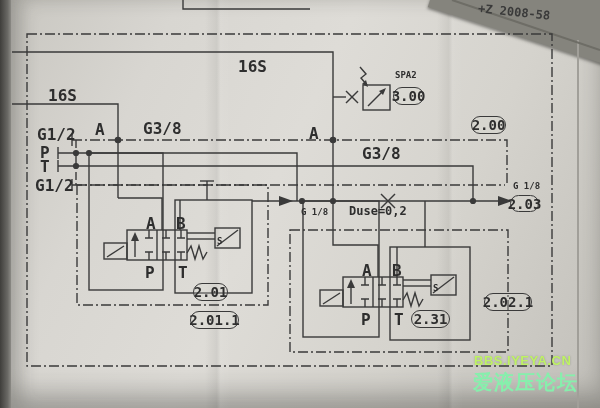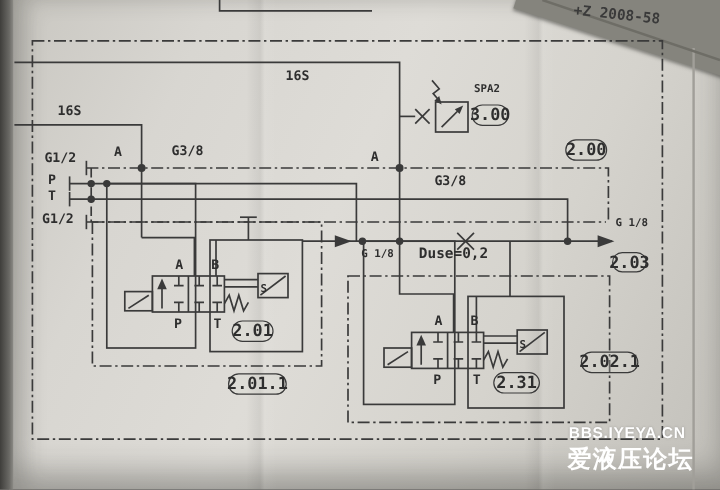--- a/index.html
+++ b/index.html
@@ -9,32 +9,32 @@
          background:linear-gradient(115deg,#c9c7c1 0%,#d8d6d1 22%,#dedcd7 45%,#d5d3cd 70%,#c2c0ba 100%);
          box-shadow:inset 0 -18px 22px rgba(40,40,35,.25), inset 14px 0 18px rgba(40,40,35,.18);}
   .crease{position:absolute;top:0;height:408px;width:26px;pointer-events:none;
           background:linear-gradient(90deg,rgba(0,0,0,0) 0%,rgba(0,0,0,.06) 45%,rgba(255,255,255,.05) 60%,rgba(0,0,0,0) 100%);}
   #edgeL{position:absolute;left:0;top:0;width:11px;height:408px;
          background:linear-gradient(90deg,#3f3e3b,#6a6965 70%,#8b8a85);}
   #cornerTR{position:absolute;left:440px;top:-70px;width:260px;height:120px;
             background:#85847d;transform:rotate(18deg);box-shadow:0 2px 3px rgba(50,50,45,.5);}
   #edgeR{position:absolute;left:577px;top:40px;width:2px;height:368px;background:#a19f99;}
   svg{position:absolute;left:0;top:0;}
-  .lbl{position:absolute;font-size:11px;font-weight:700;letter-spacing:0;white-space:nowrap;}
+  .lbl{position:absolute;font-size:16px;font-weight:700;letter-spacing:0;white-space:nowrap;}
   .sm{font-size:9px;}
   .pill{position:absolute;border:1.4px solid #3a3a3a;border-radius:9px;
         display:flex;align-items:center;justify-content:center;
         font-size:14px;font-weight:700;background:rgba(220,218,213,.25);}
   #docnum{position:absolute;left:478px;top:5px;font-size:12px;font-weight:700;
           transform:rotate(6deg);color:#3a3a3a;}
   #wm1{position:absolute;left:474px;top:353px;font-size:13px;font-weight:700;
-       color:#ffffff;font-family:"Liberation Sans","DejaVu Sans",sans-serif;letter-spacing:.5px;
+       color:#bef264;font-family:"Liberation Sans","DejaVu Sans",sans-serif;letter-spacing:.5px;
        text-shadow:0 0 2px rgba(80,80,80,.4);}
   #wm2{position:absolute;left:473px;top:369px;font-size:20px;font-weight:700;
-       color:#ffffff;font-family:Liberation Serif, serif;letter-spacing:1px;}
+       color:#86efac;font-family:Liberation Serif, serif;letter-spacing:1px;}
 </style>
 </head>
 <body>
 
 <div id="stage">
   <div id="paper"></div>
   <div class="crease" style="left:205px"></div>
   <div class="crease" style="left:437px"></div>
   <div id="cornerTR"></div>
   <div id="edgeR"></div>
@@ -185,22 +185,22 @@
   <span class="lbl sm" style="left:217px;top:236px">S</span>
 
   <span class="lbl" style="left:362px;top:261px">A</span>
   <span class="lbl" style="left:392px;top:261px">B</span>
   <span class="lbl" style="left:361px;top:310px">P</span>
   <span class="lbl" style="left:394px;top:310px">T</span>
   <span class="lbl sm" style="left:433px;top:283px">S</span>
 
   <div class="pill" style="left:393px;top:87px;width:29px;height:16px">3.00</div>
   <div class="pill" style="left:471px;top:116px;width:33px;height:16px">2.00</div>
-  <div class="pill" style="left:510px;top:210px;width:27px;height:15px">2.03</div>
-  <div class="pill" style="left:193px;top:267px;width:33px;height:16px">2.01</div>
+  <div class="pill" style="left:510px;top:195px;width:27px;height:15px">2.03</div>
+  <div class="pill" style="left:193px;top:283px;width:33px;height:16px">2.01</div>
   <div class="pill" style="left:190px;top:311px;width:47px;height:16px">2.01.1</div>
   <div class="pill" style="left:411px;top:310px;width:37px;height:16px">2.31</div>
   <div class="pill" style="left:484px;top:293px;width:46px;height:16px">2.02.1</div>
 
   <div id="docnum">+Z 2008-58</div>
   <div id="wm1">BBS.IYEYA.CN</div>
   <div id="wm2">爱液压论坛</div>
 </div>
 
 </body></html>

